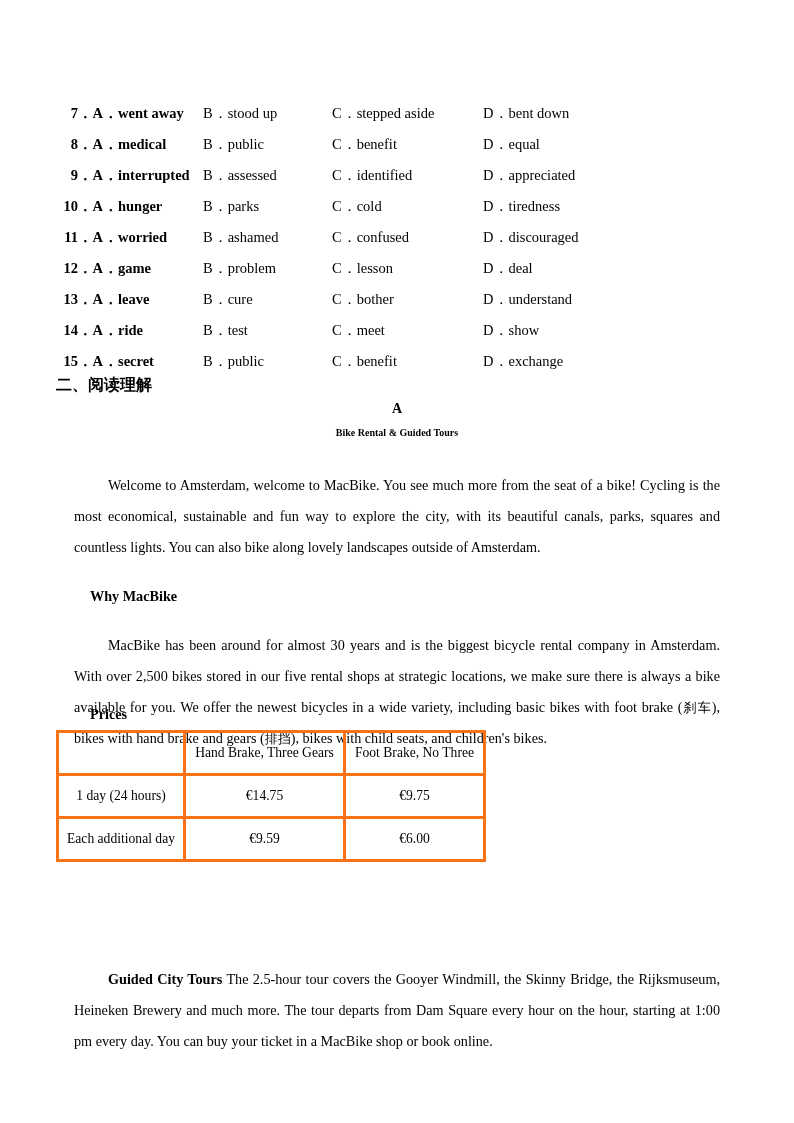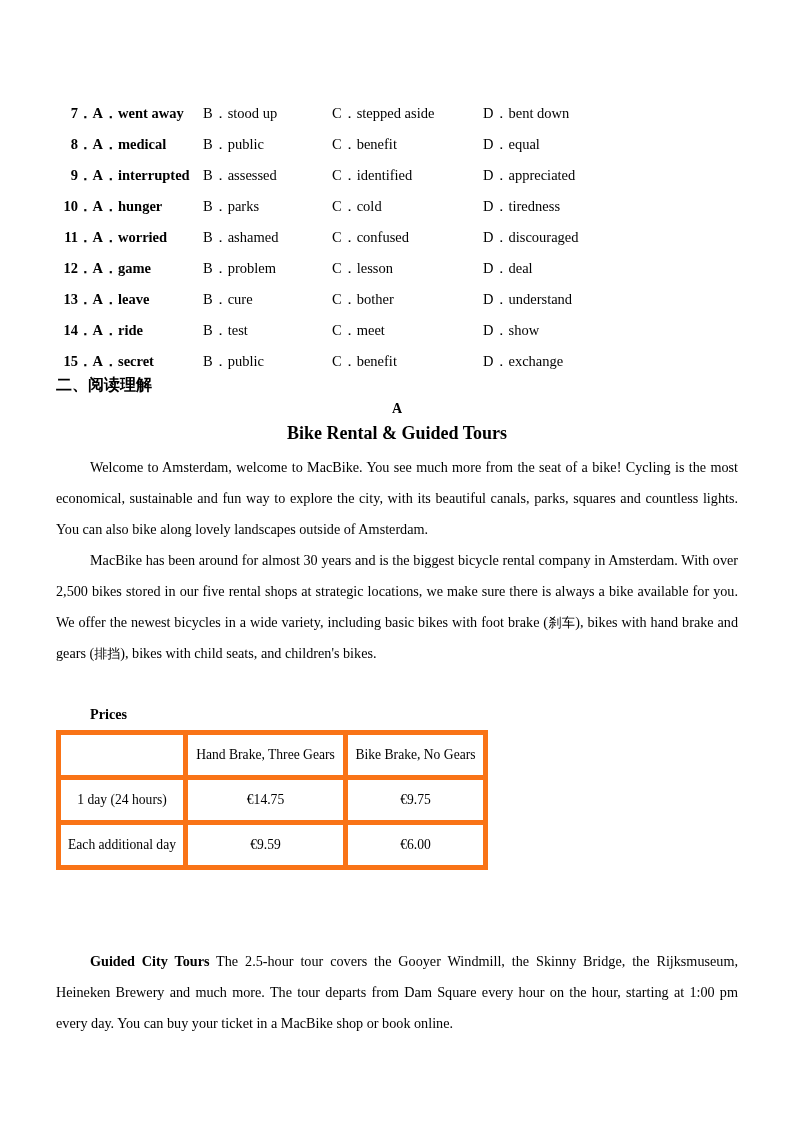--- a/index.html
+++ b/index.html
@@ -70,38 +70,38 @@
     font-size: 14px;
     font-weight: bold;
     line-height: 20px;
   }
   .passage-title {
     position: absolute;
     left: 0;
     top: 423px;
     width: 794px;
     text-align: center;
-    font-size: 18px;
+    font-size: 10px;
     font-weight: bold;
     line-height: 20px;
   }
 
   
   .body-area {
     position: absolute;
     left: 56px;
     top: 452px;
     width: 682px;
   }
   .para {
     font-size: 14.2px;
     line-height: 31px;
     text-align: justify;
     text-justify: inter-word;
-    margin: 0;
+    margin: 18px;
   }
   .para.indent { text-indent: 34px; }
   .para .lead {
     font-weight: bold;
   }
   .subhead {
     font-size: 14.2px;
     line-height: 31px;
     font-weight: bold;
     margin: 0;
@@ -125,21 +125,21 @@
   
   .price-table {
     position: absolute;
     left: 56px;
     top: 730px;
     width: 427px;
     border-collapse: collapse;
     table-layout: fixed;
   }
   .price-table td {
-    border: 5px solid #f97316;
+    border: 3px solid #f97316;
     height: 40px;
     text-align: center;
     vertical-align: middle;
     font-size: 13.6px;
     padding: 0 2px;
   }
   .price-table col.c1 { width: 127px; }
   .price-table col.c2 { width: 160px; }
   .price-table col.c3 { width: 140px; }
 
@@ -223,36 +223,37 @@
 
   </div>
 
   <div class="section-heading">二、阅读理解</div>
 
   <div class="passage-label">A</div>
   <div class="passage-title">Bike Rental &amp; Guided Tours</div>
 
   <div class="body-area">
     <p class="para indent">Welcome to Amsterdam, welcome to MacBike.  You see much more from the seat of a bike! Cycling is the most economical, sustainable and fun way to explore the city, with its beautiful canals, parks, squares and countless lights. You can also bike along lovely landscapes outside of Amsterdam.</p>
+    <p class="subhead">Why MacBike</p>
     <p class="para indent"><span>MacBike has been around for almost 30 years and is the biggest bicycle rental company in Amsterdam. With over 2,500 bikes stored in our five rental shops at strategic locations, we make sure there is always a bike available for you. We offer the newest bicycles in a wide variety, including basic bikes with foot brake (</span><span class="cn">刹车</span><span>), bikes with hand brake and gears (</span><span class="cn">排挡</span><span>), bikes with child seats, and children's bikes.</span></p>
   </div>
 
   <div class="prices-label">Prices</div>
 
   <table class="price-table">
     <colgroup>
         <col class="c1">
         <col class="c2">
         <col class="c3">
       </colgroup>
     <tbody>
       <tr>
         <td></td>
         <td>Hand Brake, Three Gears</td>
-        <td>Bike Brake, No Gears</td>
+        <td>Foot Brake, No Three</td>
       </tr>
       <tr>
         <td>1 day (24 hours)</td>
         <td>€14.75</td>
         <td>€9.75</td>
       </tr>
       <tr>
         <td>Each additional day</td>
         <td>€9.59</td>
         <td>€6.00</td>

